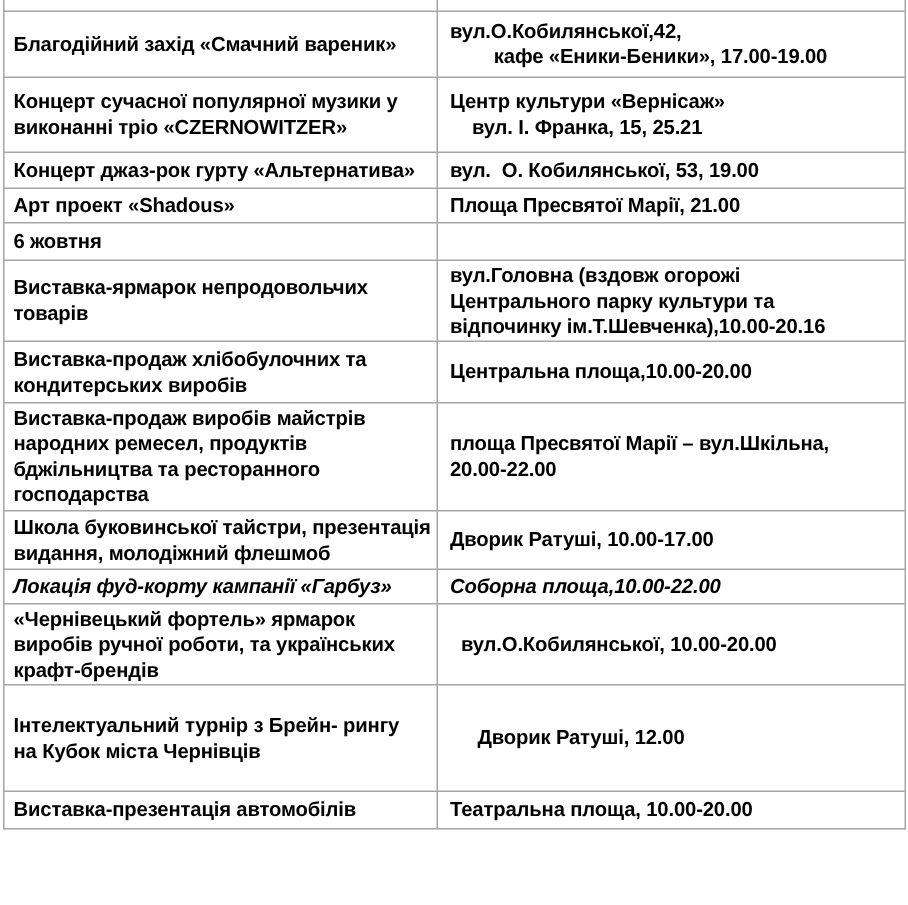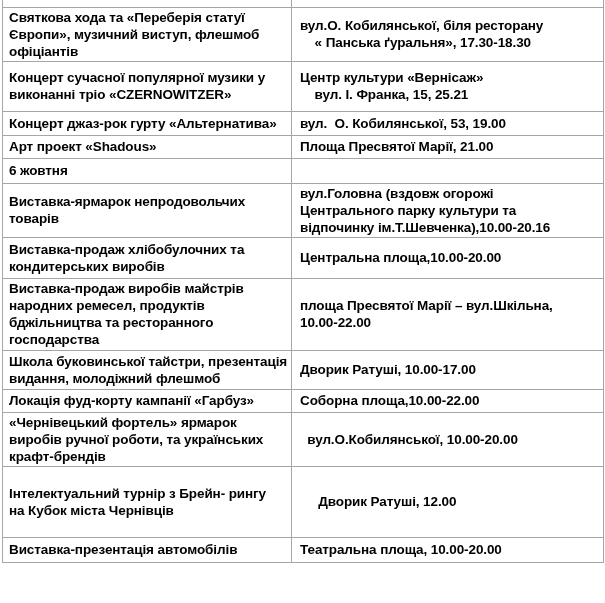--- a/index.html
+++ b/index.html
@@ -35,46 +35,44 @@
   tr.r1  { height: 44px; }
   tr.r2  { height: 54px; }
   tr.r3  { height: 50px; }
   tr.r4  { height: 24px; }
   tr.r5  { height: 23px; }
   tr.r6  { height: 25px; }
   tr.r7  { height: 50px; }
   tr.r8  { height: 41px; margin-left: 48px; }
   tr.r9  { height: 72px; margin-left: 33px; }
   tr.r10 { height: 39px; padding-left: 28px; }
-  tr.r11 { height: 23px; }
+  tr.r11 { height: 23px; font-style: italic; }
   tr.r12 { height: 50px; }
   tr.r13 { height: 71px; }
   tr.r14 { height: 25px; }
 
   tr.r0 td  { border-top: none; }
 </style>
 </head>
 <body>
 
 <table class="events">
   <colgroup>
     <col style="width:289px">
     <col style="width:312px">
   </colgroup>
   <tbody>
     <tr class="r0">
       <td class="c-event"></td>
       <td class="c-location"></td>
     </tr>
-    <tr class="r2">
-      <td class="c-event">Святкова хода та «Переберія статуї
-Європи», музичний виступ, флешмоб
-офіціантів</td>
-      <td class="c-location">вул.О. Кобилянської, біля ресторану
-    « Панська ґуральня», 17.30-18.30</td>
+    <tr class="r1">
+      <td class="c-event">Благодійний захід «Смачний вареник»</td>
+      <td class="c-location">вул.О.Кобилянської,42,
+        кафе «Еники-Беники», 17.00-19.00</td>
     </tr>
     <tr class="r3">
       <td class="c-event">Концерт сучасної популярної музики у
 виконанні тріо «CZERNOWITZER»</td>
       <td class="c-location">Центр культури «Вернісаж»
     вул. І. Франка, 15, 25.21</td>
     </tr>
     <tr class="r4">
       <td class="c-event">Концерт джаз-рок гурту «Альтернатива»</td>
       <td class="c-location">вул.  О. Кобилянської, 53, 19.00</td>
@@ -98,21 +96,21 @@
       <td class="c-event">Виставка-продаж хлібобулочних та
 кондитерських виробів</td>
       <td class="c-location">Центральна площа,10.00-20.00</td>
     </tr>
     <tr class="r9">
       <td class="c-event">Виставка-продаж виробів майстрів
 народних ремесел, продуктів
 бджільництва та ресторанного
 господарства</td>
       <td class="c-location">площа Пресвятої Марії – вул.Шкільна,
-10.00-22.00</td>
+20.00-22.00</td>
     </tr>
     <tr class="r10">
       <td class="c-event">Школа буковинської тайстри, презентація
 видання, молодіжний флешмоб</td>
       <td class="c-location">Дворик Ратуші, 10.00-17.00</td>
     </tr>
     <tr class="r11">
       <td class="c-event">Локація фуд-корту кампанії «Гарбуз»</td>
       <td class="c-location">Соборна площа,10.00-22.00</td>
     </tr>

